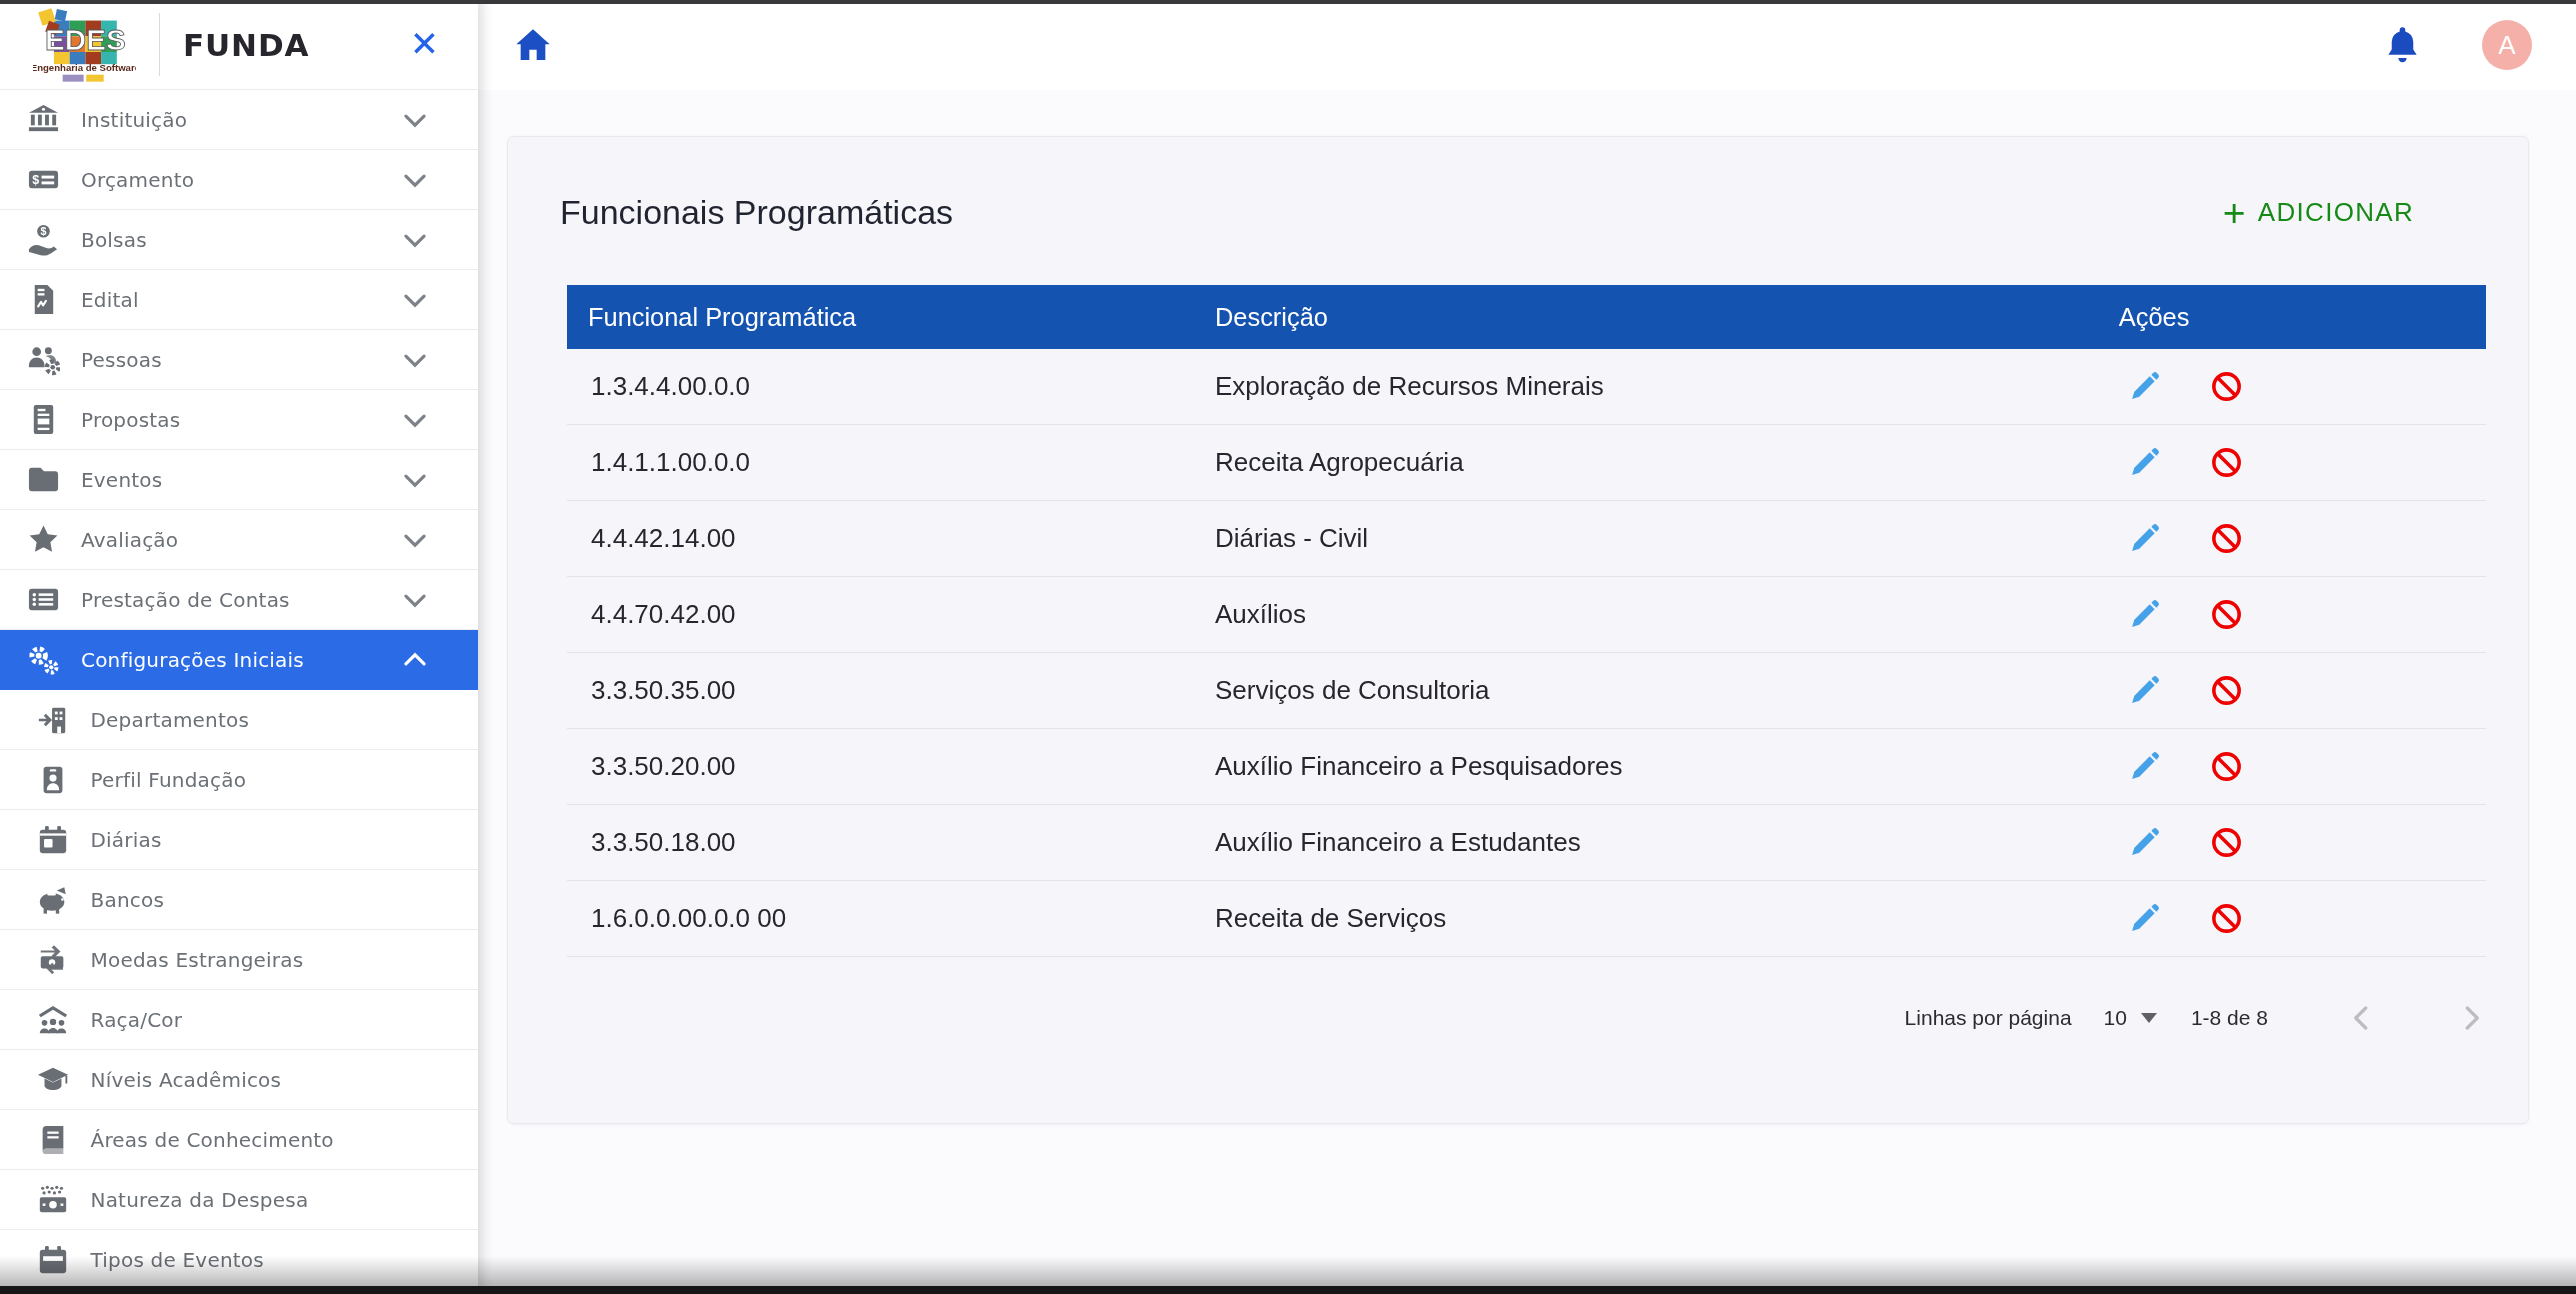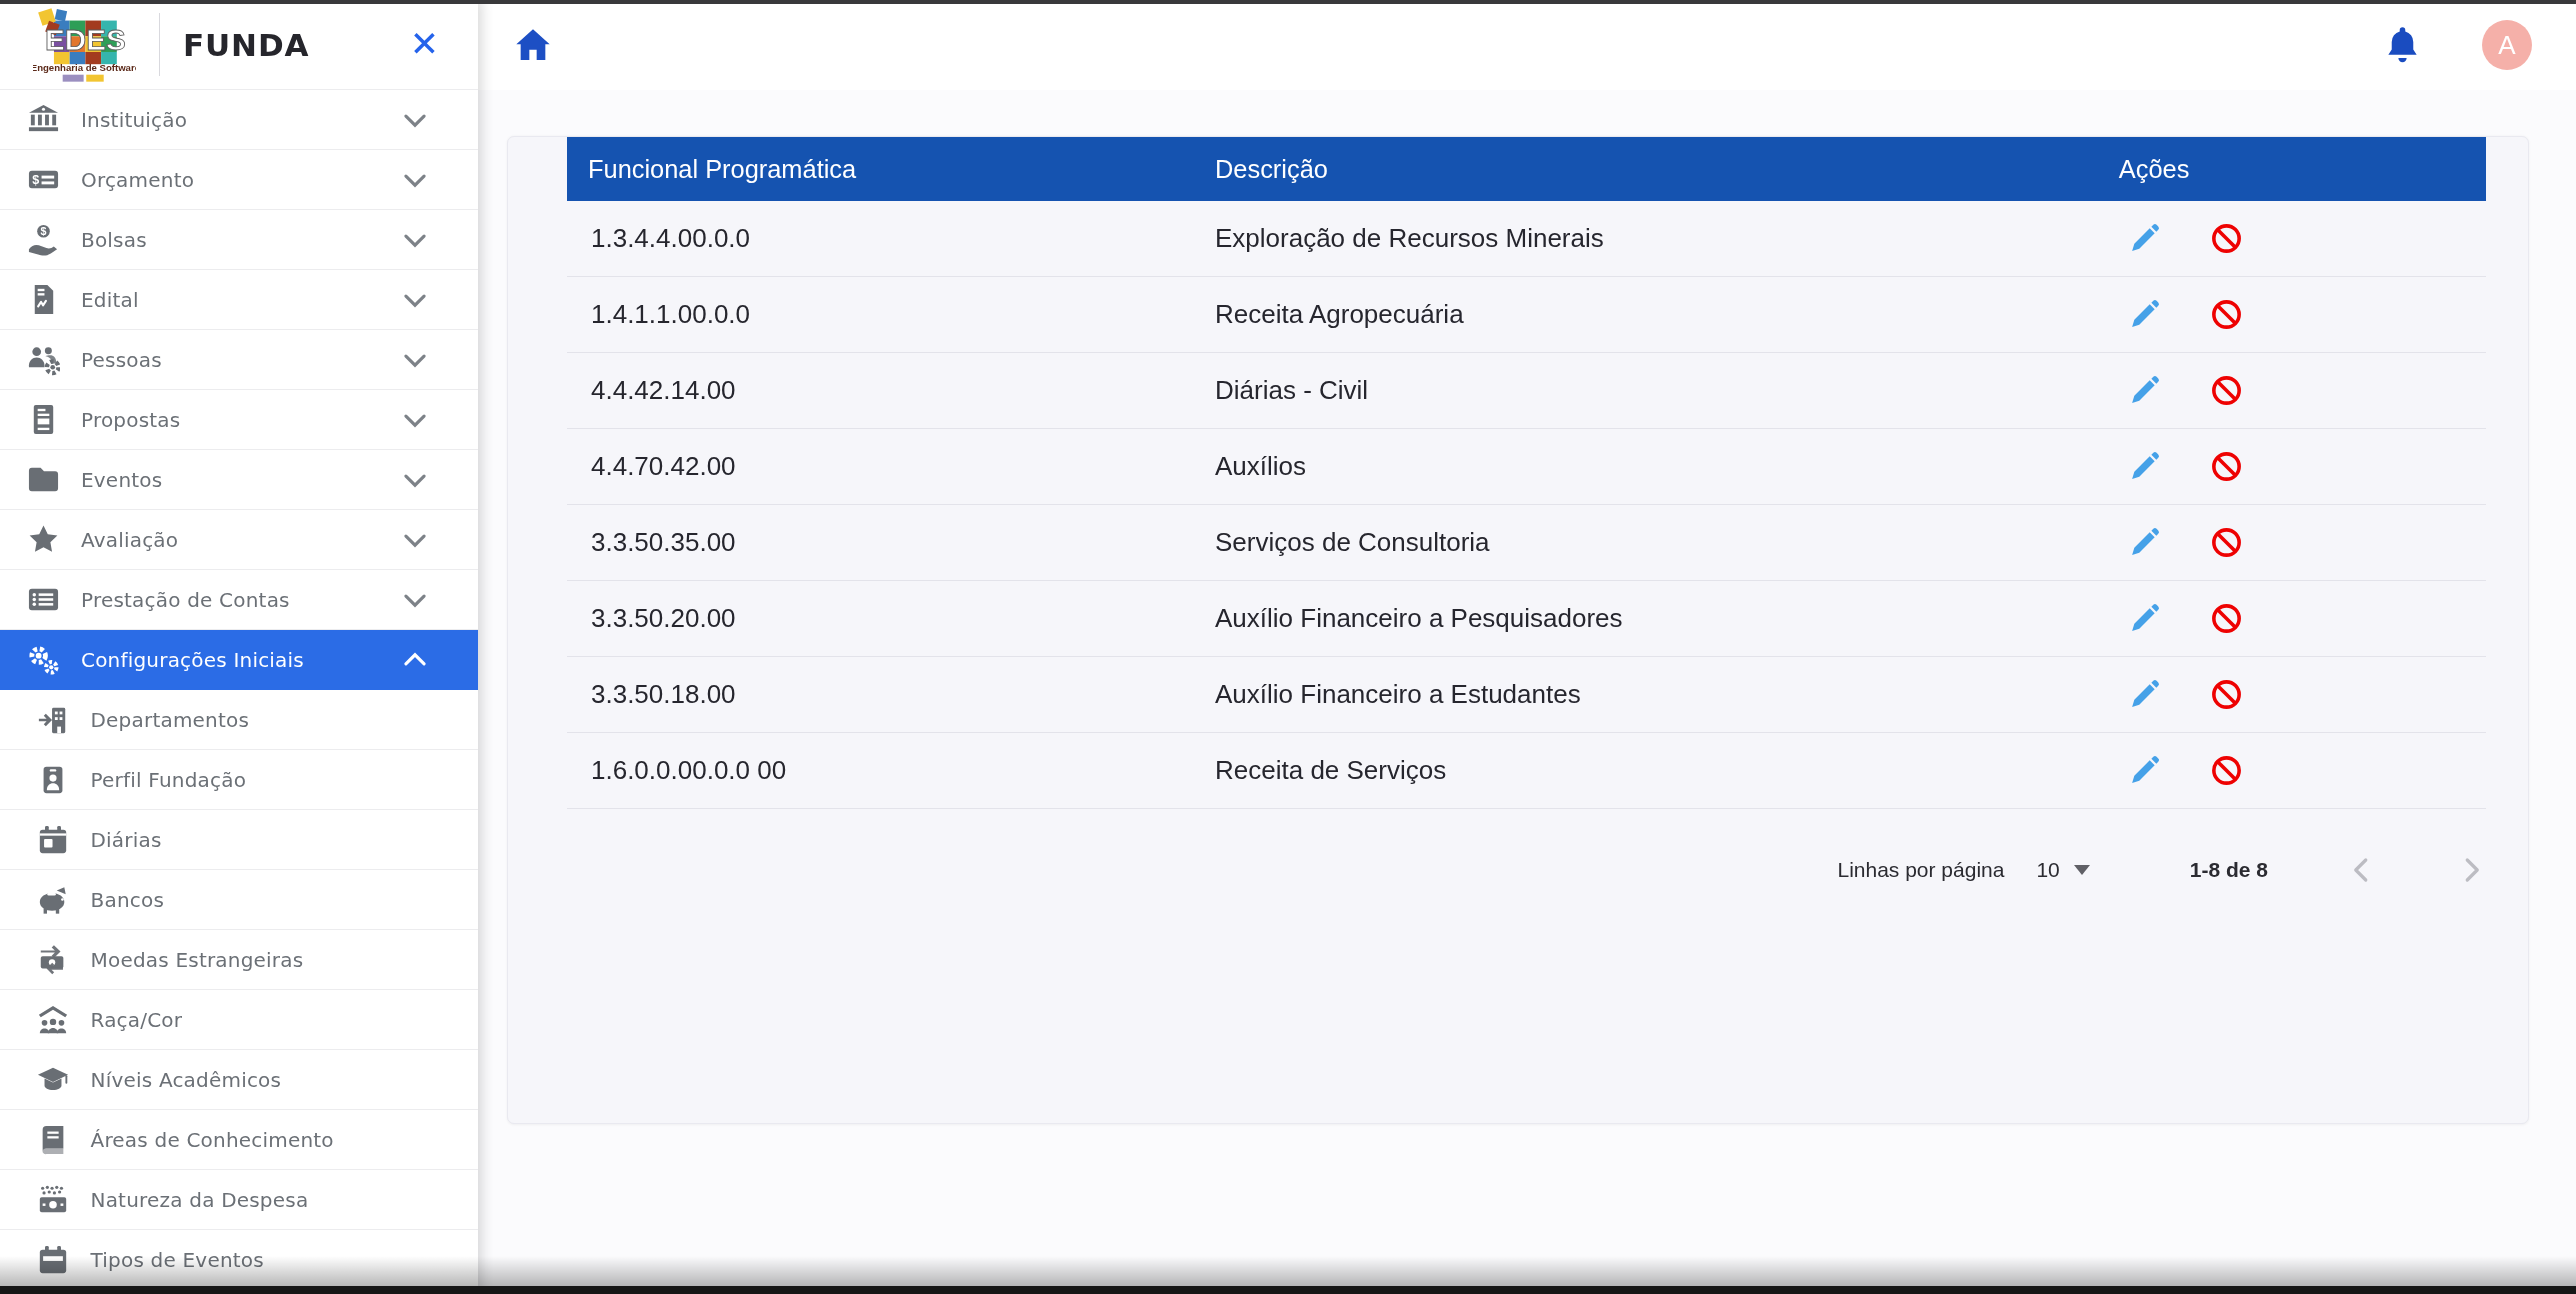--- a/index.html
+++ b/index.html
@@ -77,21 +77,21 @@
   .td.actions{display:flex;align-items:center;gap:49px;padding-left:17.5px;}
   .act-ic{width:33px;height:33px;cursor:pointer;display:flex;align-items:center;justify-content:center;}
 
   .pagination{margin:46px 42px 0 0;display:flex;align-items:center;justify-content:flex-end;
     font-size:21px;color:#2b2b31;}
   .rpp-label{margin-right:32px;}
   .rpp-select{display:flex;align-items:center;cursor:pointer;}
   .rpp-value{margin-right:14px;}
   .caret{width:0;height:0;border-left:8.8px solid transparent;border-right:8.8px solid transparent;
     border-top:10.5px solid #606066;display:inline-block;}
-  .range{margin:0 0 0 100px;font-weight:bold;}
+  .range{margin:0 0 0 34px;}
   .pg-btn{width:30px;height:30px;color:#bcbcc2;margin-left:79px;cursor:pointer;}
   .pg-btn svg{display:block;}
 </style>
 </head>
 <body>
 
 <div class="chrome-top"></div>
 
 <div class="app">
 
@@ -459,20 +459,27 @@
           </svg>
       </div>
       <div class="avatar">
         <span>A</span>
       </div>
     </div>
 
     <div class="content">
       <div class="card">
 
+        <div class="card-head">
+          <div class="card-title">Funcionais Programáticas</div>
+          <div class="add-btn">
+            <span class="plus">+</span>
+            <span class="add-label">ADICIONAR</span>
+          </div>
+        </div>
 
         <div class="table">
           <div class="thead">
             <div class="th">Funcional Programática</div>
             <div class="th">Descrição</div>
             <div class="th">Ações</div>
           </div>
 
           <div class="trow">
             <div class="td">1.3.4.4.00.0.0</div>

